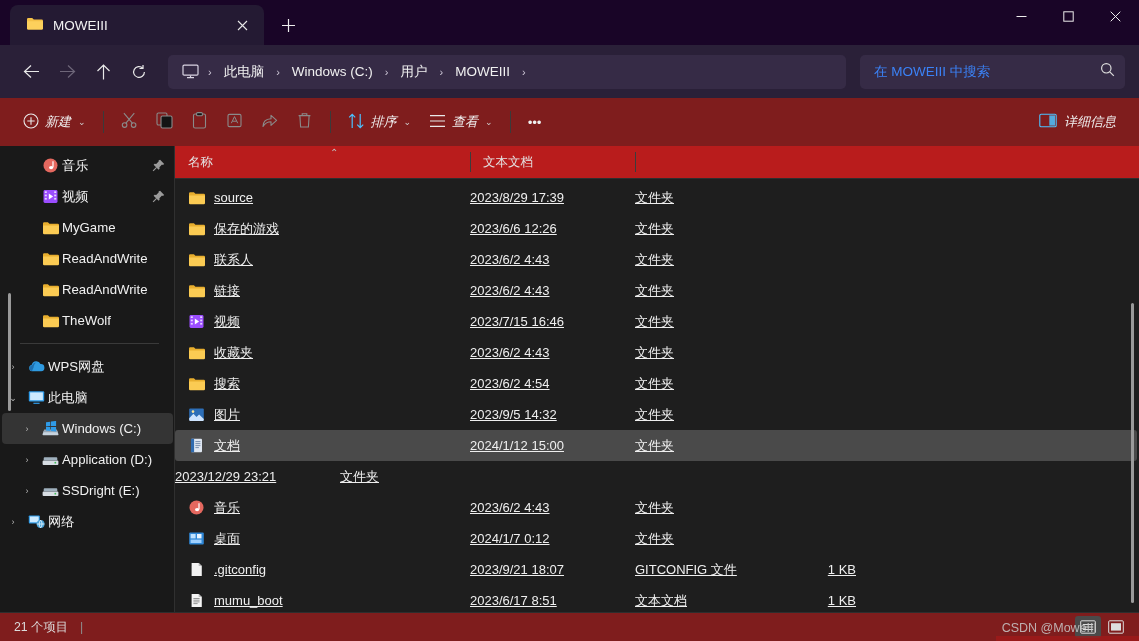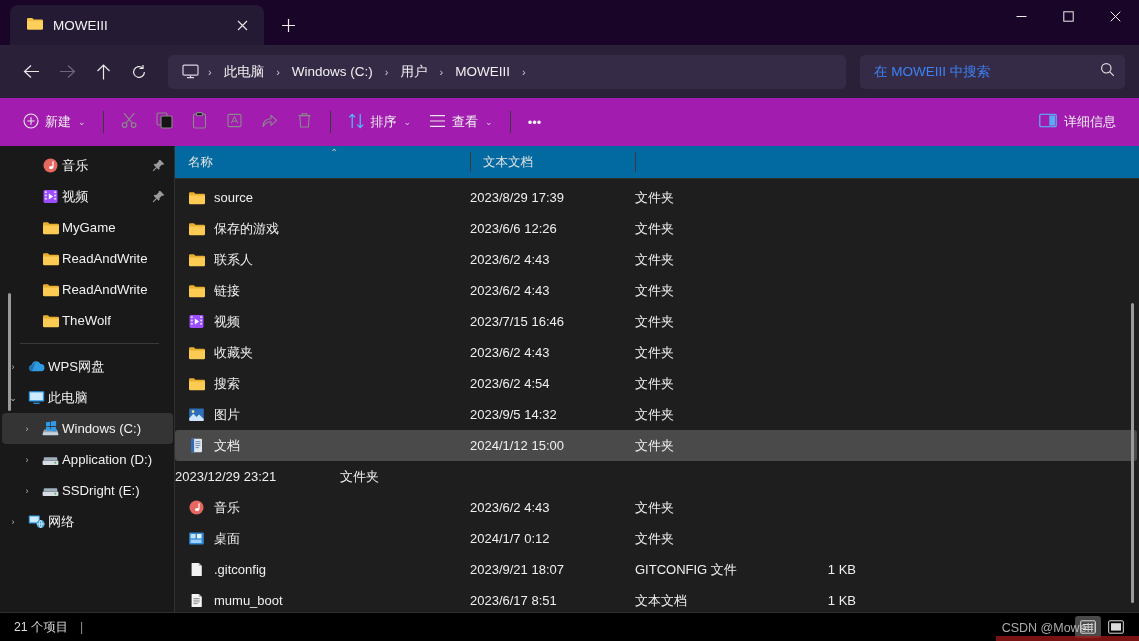--- a/index.html
+++ b/index.html
@@ -135,25 +135,26 @@
   #search-input-text {
     flex: 1 1 auto;
     color: #3b82f6;
     font-size: 13.5px;
     white-space: nowrap;
   }
 
   
   #toolbar {
     height: 48px;
-    background: #a21caf;
+    background: #7f1d1d;
     display: flex;
     align-items: center;
     padding: 0 14px;
     position: relative;
+    font-style: italic;
   }
   .tbtn {
     height: 32px;
     display: flex;
     align-items: center;
     gap: 6px;
     padding: 0 9px;
     border-radius: 4px;
     color: #f0f0f0;
     font-size: 13px;
@@ -249,21 +250,21 @@
     position: relative;
     flex: 1 1 auto;
     background: #1e1e1e;
     overflow: hidden;
   }
   #colheaders {
     position: relative;
     display: flex;
     height: 33px;
     align-items: center;
-    background: #0369a1;
+    background: #b91c1c;
     border-bottom: 1px solid #2e2e2e;
     color: #e4e4e4;
     font-size: 12.5px;
   }
   .col {
     position: relative;
     height: 100%;
     display: flex;
     align-items: center;
     padding-left: 13px;
@@ -291,20 +292,21 @@
 
   #rows { padding-top: 3px; }
   .row {
     display: flex;
     align-items: center;
     height: 31px;
     margin: 0 2px 0 0;
     color: #efefef;
     font-size: 13px;
     border-radius: 3px;
+    text-decoration: underline;
   }
   .row.selected { background: #4a4a4a; }
   .cell { display: flex; align-items: center; overflow: hidden; white-space: nowrap; }
   .cell-name { width: 295px; flex: 0 0 295px; padding-left: 13px; gap: 9px; }
   .cell-date { width: 165px; flex: 0 0 165px; }
   .cell-type { width: 135px; flex: 0 0 135px; }
   .cell-size { width: 102px; flex: 0 0 102px; justify-content: flex-end; padding-right: 16px; }
   .ico { flex: 0 0 auto; display: flex; align-items: center; }
 
   #list-scroll {
@@ -314,21 +316,21 @@
     width: 3px;
     height: 300px;
     background: #9a9a9a;
     border-radius: 2px;
   }
 
   
   #statusbar {
     position: relative;
     height: 29px;
-    background: #000000;
+    background: #7f1d1d;
     border-top: 1px solid #2e2e2e;
     display: flex;
     align-items: center;
     padding: 0 14px;
     color: #dcdcdc;
     font-size: 12.3px;
   }
   #status-sep { margin-left: 12px; color: #8e8e8e; }
   #viewmodes {
     position: absolute;

